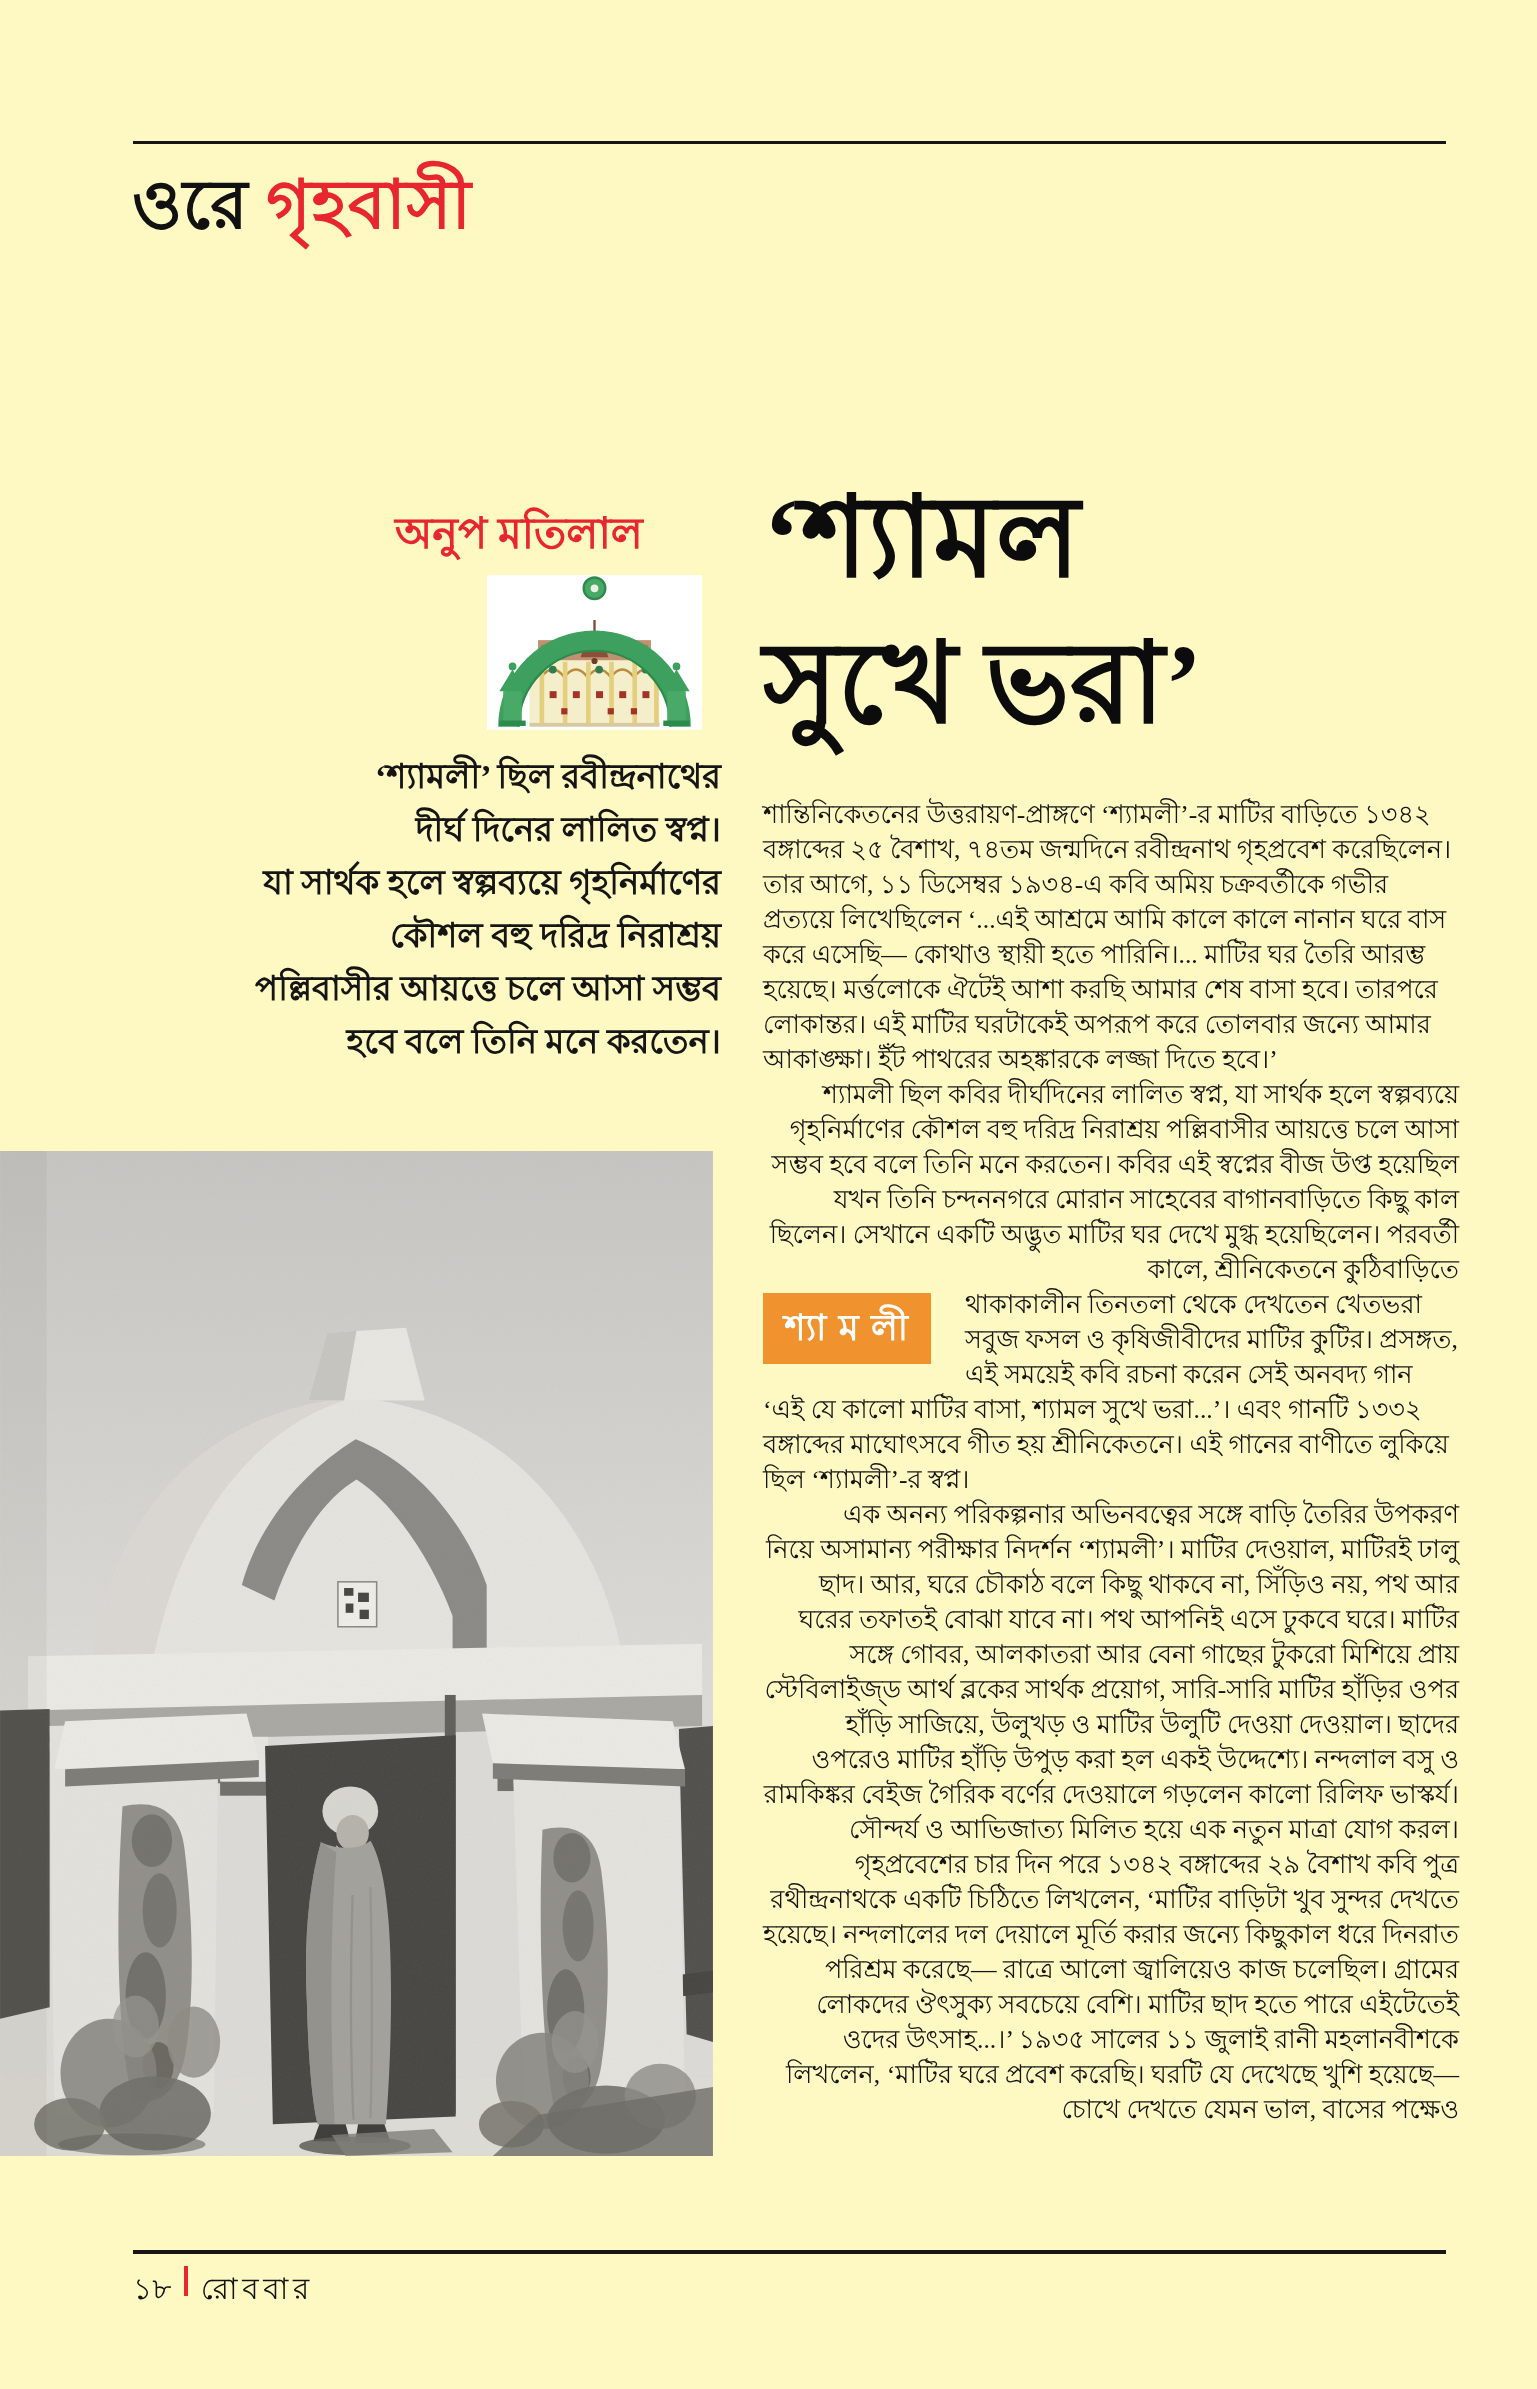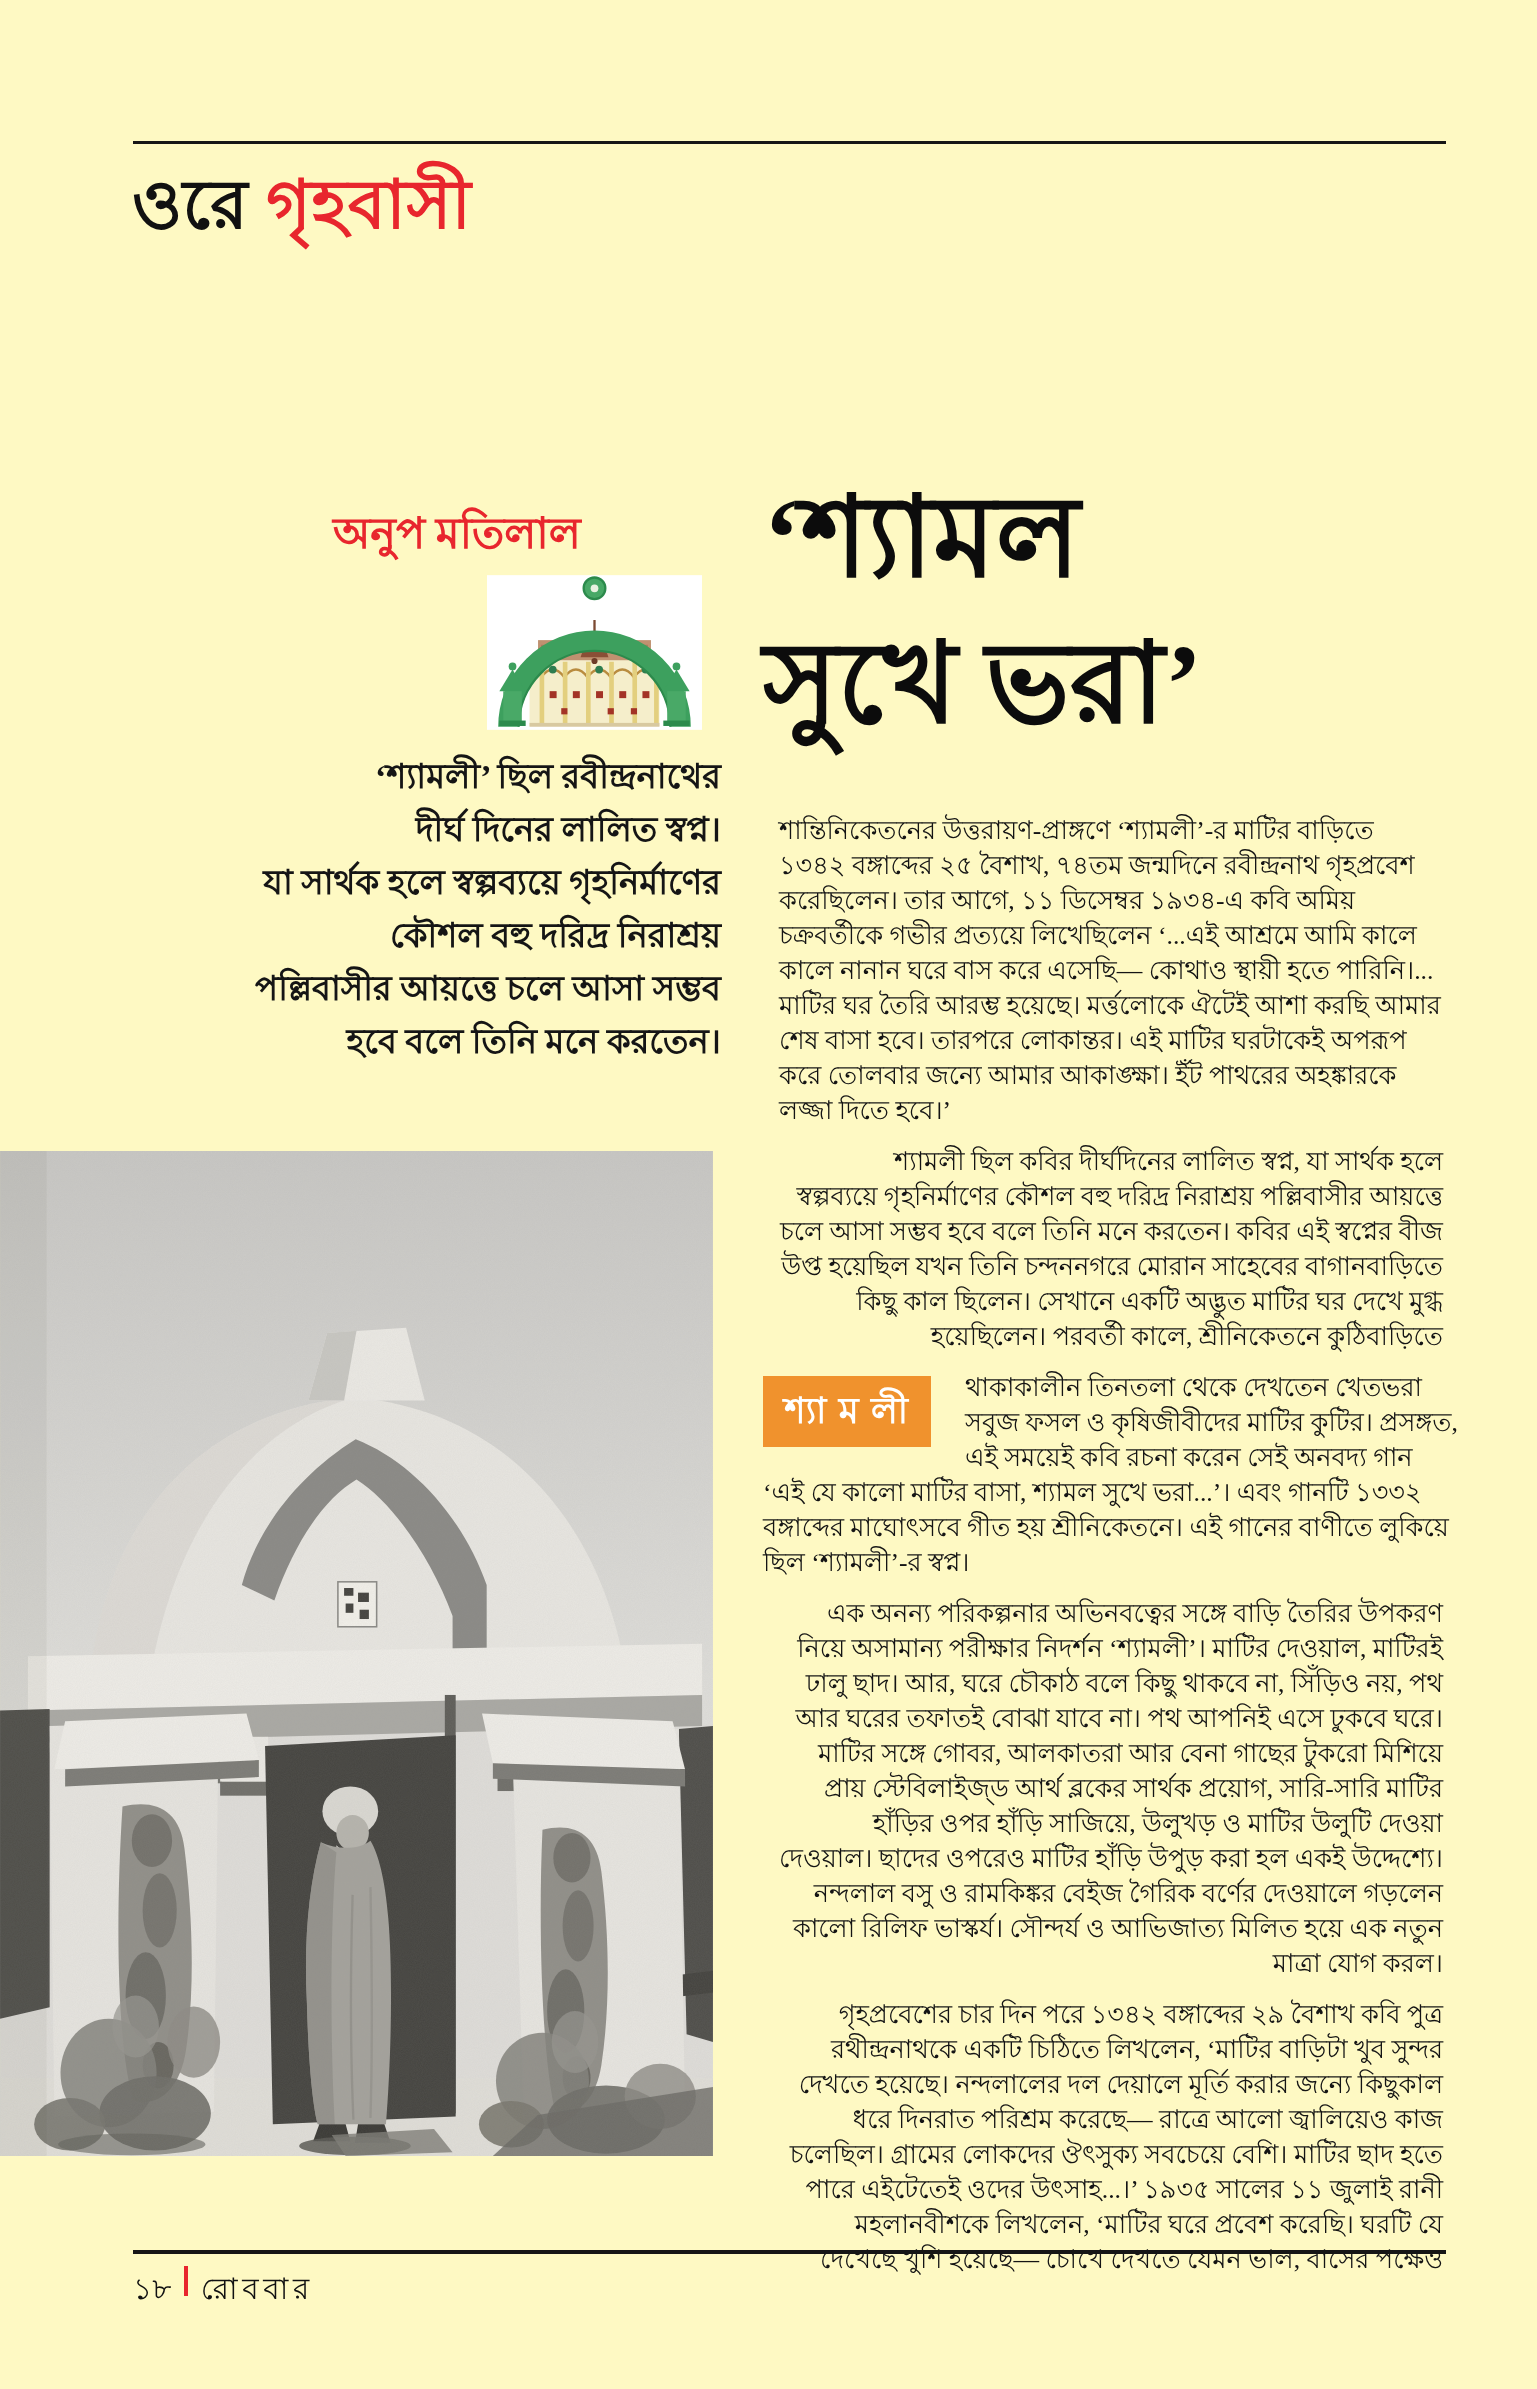--- a/index.html
+++ b/index.html
@@ -3,30 +3,30 @@
 <meta charset="utf-8">
 <style>
   html,body{margin:0;padding:0;background:#ffffff;}
   .page{
     position:relative;width:1538px;height:2389px;background:#fef9c3;overflow:hidden;
     font-family:"Liberation Serif", serif;color:#111111;
   }
   .rule{position:absolute;background:#161616;}
   .kicker{position:absolute;left:132px;top:152px;font-size:68px;font-weight:bold;letter-spacing:0.8px;white-space:nowrap;}
   .kicker .red{color:#e8262d;}
-  .author{position:absolute;left:333px;top:501px;width:372px;text-align:left;
+  .author{position:absolute;left:333px;top:501px;width:372px;text-align:center;
     color:#e8262d;font-size:43px;font-weight:bold;}
   .arch-img{position:absolute;left:487px;top:575px;width:215px;height:155px;}
   .headline{position:absolute;left:763px;top:465px;width:713px;
     font-size:113px;line-height:146px;font-weight:bold;color:#0c0c0c;white-space:pre-line;}
   .lead{position:absolute;left:101px;top:750px;width:620px;text-align:right;
     font-size:34px;line-height:53px;font-weight:bold;color:#151515;white-space:pre-line;}
   .body-col{position:absolute;left:763px;top:797px;width:696px;
     font-size:25.6px;line-height:35px;text-align:left;color:#141414;}
-  .body-col p{margin:16px;}
+  .body-col p{margin:0;}
   .body-col p.indent{text-indent:1.6em;text-align:right;}
   .wrapblock{margin:0;}
   .shyamali-box{
     float:left;width:168px;height:71px;margin:6.2px 34px 7.8px 0;
     background:#f0922d;color:#ffffff;display:flex;align-items:center;justify-content:center;
     font-size:36px;font-weight:bold;letter-spacing:1.6px;
   }
   .photo{position:absolute;left:0;top:1151px;width:713px;height:1005px;}
   .caption{position:absolute;left:314px;top:2169px;width:388px;text-align:right;
     font-size:23px;color:#1c1c1c;}

